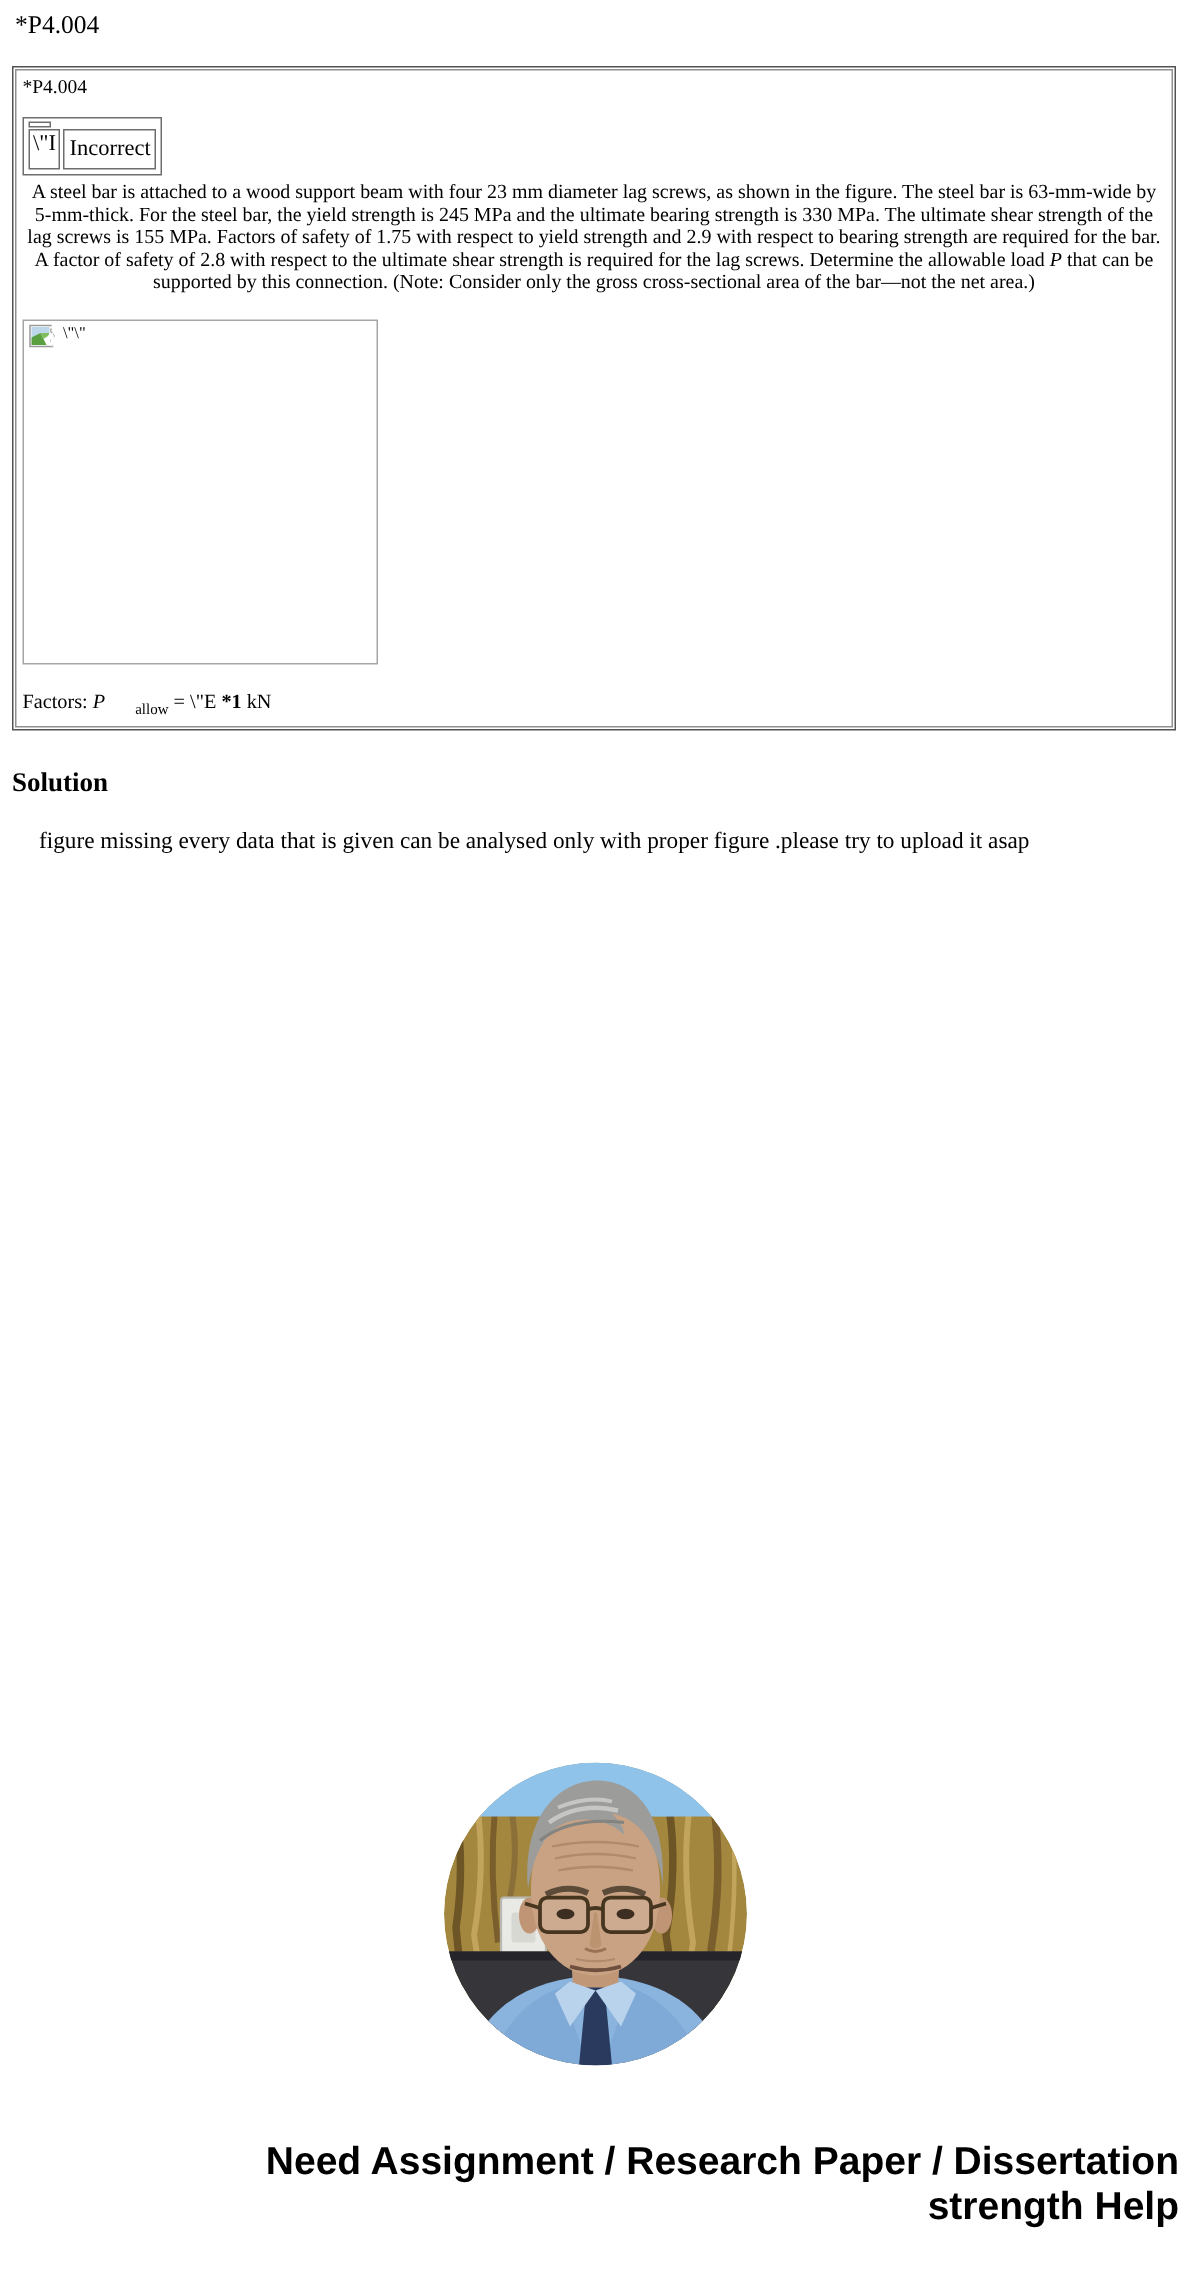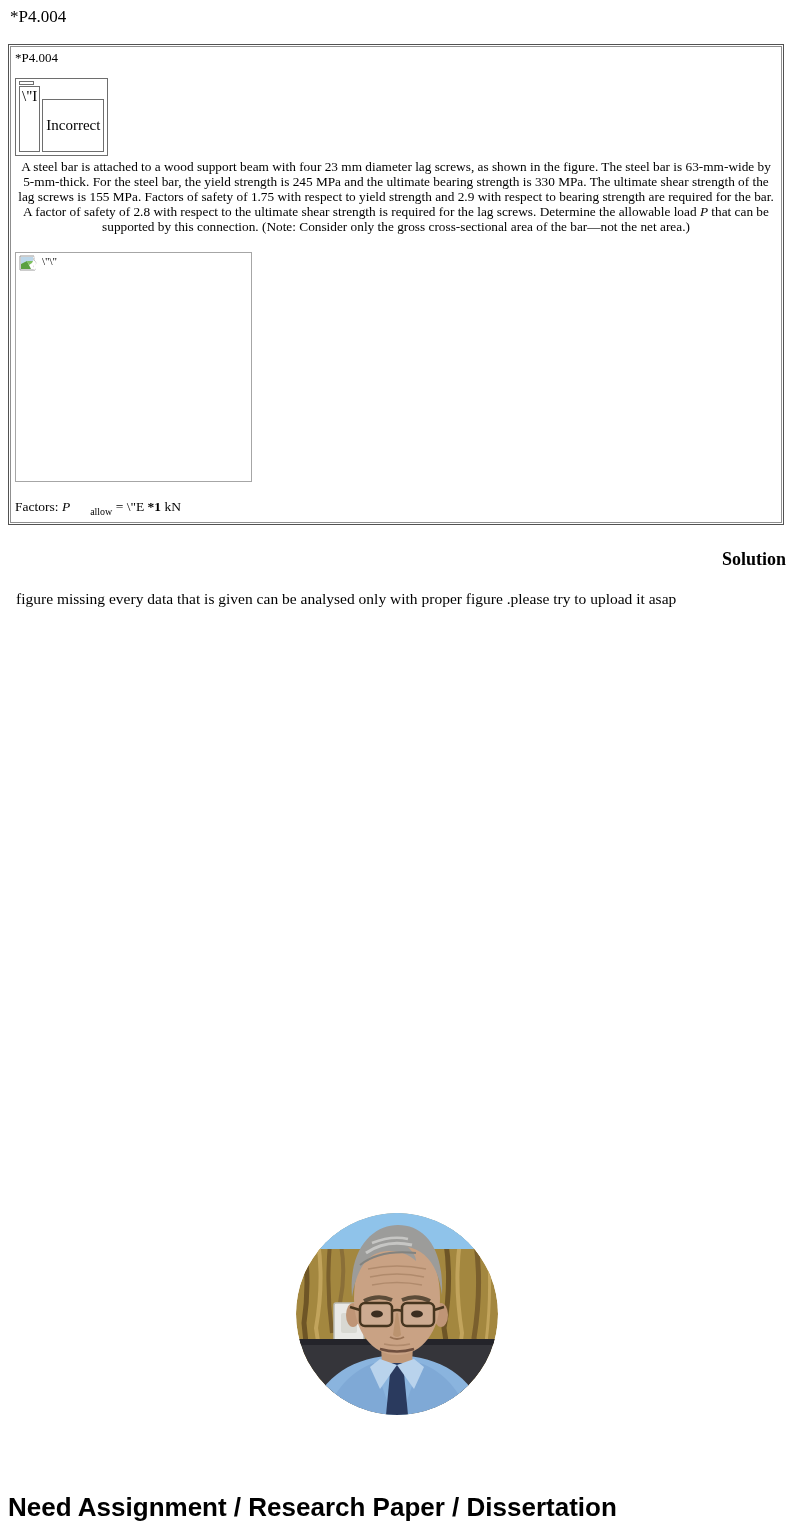--- a/index.html
+++ b/index.html
@@ -49,21 +49,21 @@
     margin-bottom: 1px;
   }
   .badge-row { display: flex; gap: 2px; align-items: stretch; }
   .alt-box, .incorrect-box {
     border: 1px solid #6e6e6e;
     font-size: 15px;
     line-height: 19px;
     padding: 0 2px;
     white-space: nowrap;
   }
-  .incorrect-box { padding: 16px 3px; margin-top: 13px; }
+  .incorrect-box { padding: 3px 3px; }
 
   
   .problem-text {
     font-size: 13.3px;
     line-height: 15px;
     margin: 3px 0 0 0;
     text-align: center;
   }
   .italic { font-style: italic; }
 
@@ -87,43 +87,42 @@
   }
   .answer-line sub { font-size: 10px; margin-left: 20px; }
   .bold { font-weight: bold; }
 
   
   .solution-heading {
     font-size: 18px;
     font-weight: bold;
     margin: 24px 0 0 0;
     line-height: 20px;
-    text-align: right;
   }
   .solution-text {
     font-size: 15.5px;
     line-height: 18px;
-    margin: 21px 0 0 8px;
+    margin: 21px 0 0 18px;
   }
 
   
   .spacer { height: 605px; }
   .avatar {
     width: 202px;
     height: 202px;
     margin: 0 auto;
     border-radius: 50%;
     overflow: hidden;
   }
   .avatar svg { display: block; }
 
   
   .footer {
-    margin-top: 77px;
-    text-align: left;
+    margin-top: 48px;
+    text-align: right;
     font-family: "Liberation Sans", sans-serif;
     font-weight: bold;
     font-size: 26px;
     line-height: 30px;
     color: #000000;
   }
 </style>
 </head>
 <body>
 

